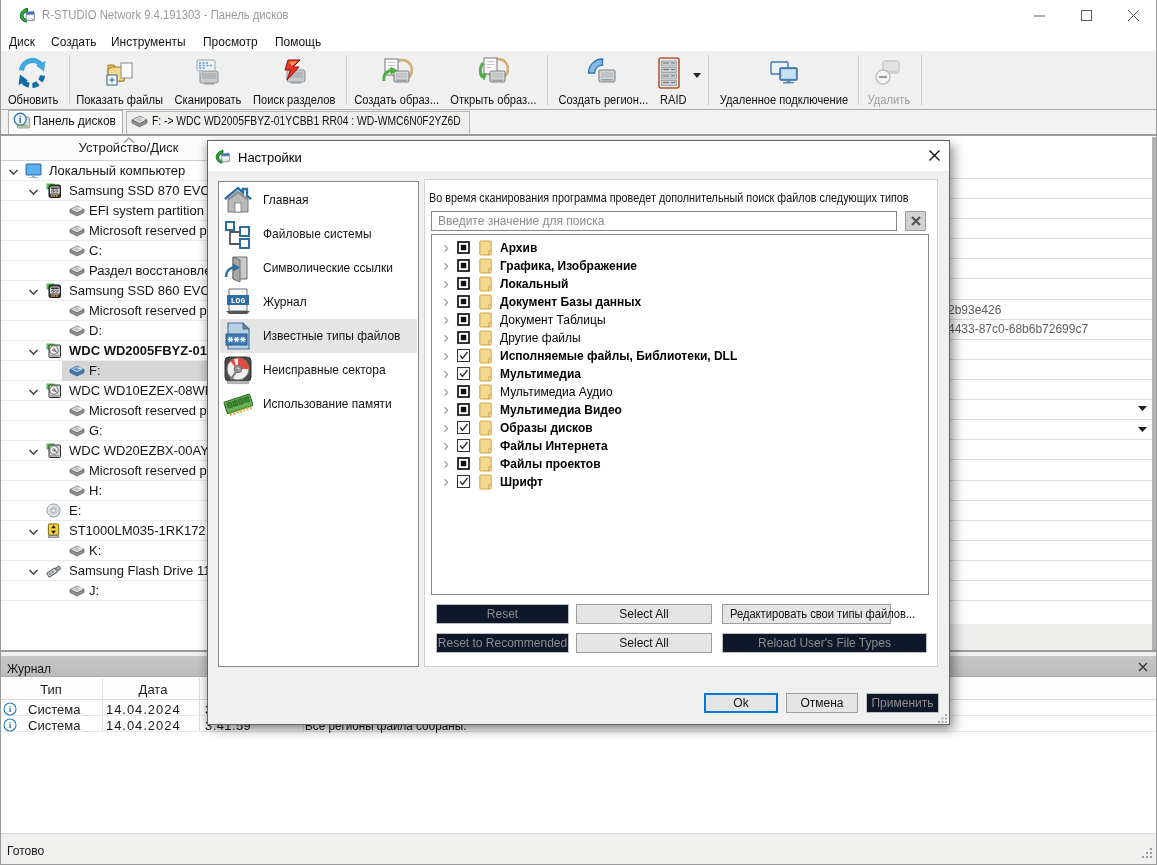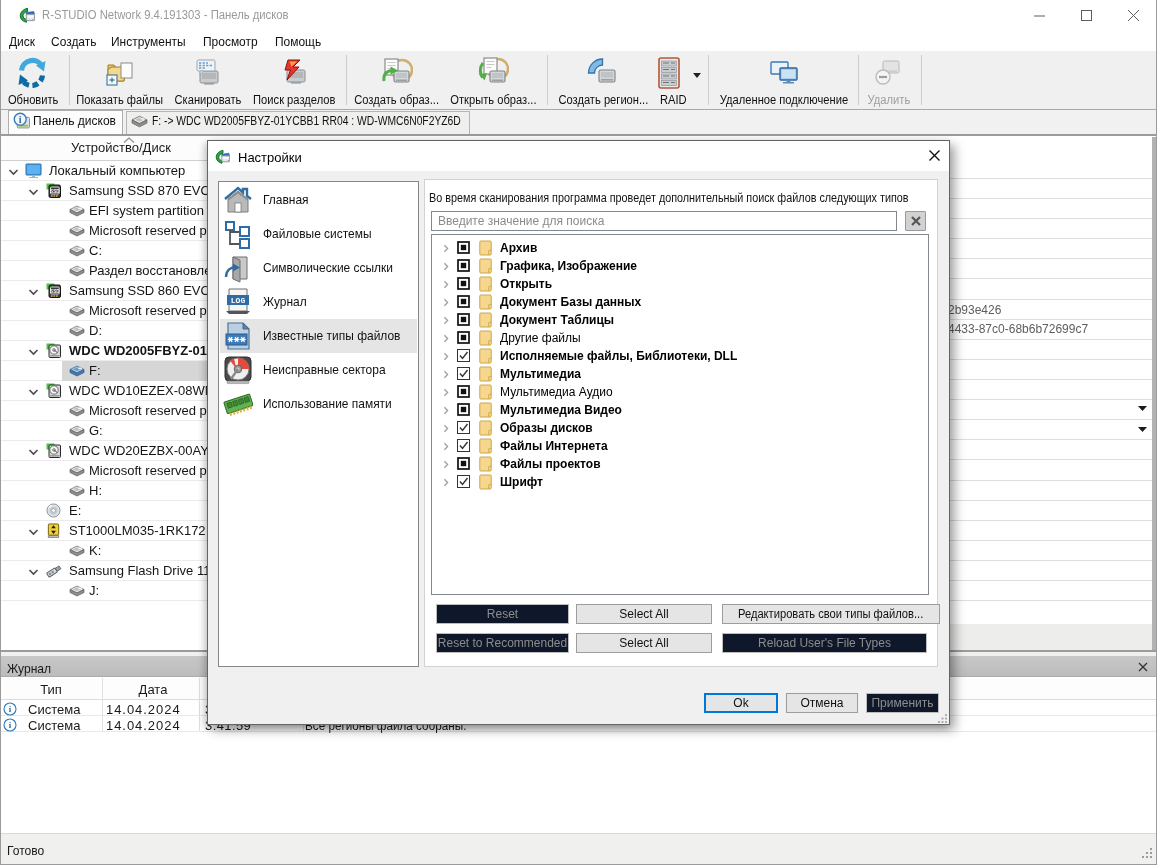--- a/index.html
+++ b/index.html
@@ -173,21 +173,21 @@
 <div class="abs" style="left:126px;top:111px;width:344px;height:23px;background:#efefee;border:1px solid #b5b5b5;border-bottom:none"></div>
 <svg class="abs" style="left:131px;top:115px;" width="17" height="13" viewBox="0 0 16 12">
     <path d="M1 4.5 L8 1 L15 4.5 L8 8 Z" fill="#e8e8e8" stroke="#5e5e5e" stroke-width="0.7"></path>
     <path d="M1 4.5 L8 8 L15 4.5 L15 7.5 L8 11 L1 7.5 Z" fill="#8f8f8f" stroke="#5e5e5e" stroke-width="0.7"></path>
     <path d="M4 4.3 L8 2.3 L12 4.3 L8 6.3 Z" fill="#c2c2c2"></path>
     <ellipse cx="11" cy="3.4" rx="2" ry="0.8" fill="#fdfdfd" opacity="0.85"></ellipse>
   </svg>
 <div class="abs" style="left:152px;top:114px;font-size:12px;color:#111"><span class="sx86">F: -&gt; WDC WD2005FBYZ-01YCBB1 RR04 : WD-WMC6N0F2YZ6D</span></div>
 <div id="main" class="abs"></div>
 <div id="treehead" class="abs"></div>
-<div class="abs" style="left:71px;top:140px;width:115px;text-align:left;font-size:13px;color:#1a1a1a">Устройство/Диск</div>
+<div class="abs" style="left:71px;top:140px;width:115px;text-align:center;font-size:13px;color:#1a1a1a">Устройство/Диск</div>
 <svg class="abs" style="left:123px;top:137px;" width="12" height="6" viewBox="0 0 12 6">
     <path d="M1 5.5 L6 1 L11 5.5" fill="none" stroke="#8f8f8f" stroke-width="1.2"></path>
   </svg>
 <div class="trow" style="top:161px"></div>
 <svg class="abs" style="left:8px;top:167px;" width="11" height="10" viewBox="0 0 11 10">
     <path d="M1.5 3 L5.5 7 L9.5 3" fill="none" stroke="#4a4a4a" stroke-width="1.6"></path>
   </svg>
 <svg class="abs" style="left:25px;top:163px;" width="17" height="15" viewBox="0 0 17 15">
     <rect x="1" y="1" width="15" height="11" rx="0.5" fill="#4aa3e8" stroke="#2d6da3" stroke-width="1"></rect>
     <rect x="2.2" y="2.2" width="12.6" height="8.6" fill="#5cb2f2"></rect>
@@ -626,21 +626,21 @@
       <path d="M3 1.5 L7 5.5 L3 9.5" fill="none" stroke="#9f9f9f" stroke-width="1.6"></path>
     </svg>
 <svg class="abs" style="left:249px;top:136px;" width="13" height="13" viewBox="0 0 13 13">
       <rect x="1" y="1" width="11" height="11" fill="#fff" stroke="#111" stroke-width="1.7"></rect>
       <rect x="3.8" y="3.8" width="5.4" height="5.4" fill="#111"></rect>
     </svg>
 <svg class="abs" style="left:271px;top:135px;" width="13" height="16" viewBox="0 0 13 15.2">
       <rect x="0.8" y="0.6" width="11.4" height="14" rx="1" fill="#f5d88e" stroke="#cda54a" stroke-width="1"></rect>
       <path d="M12.2 10 L10.4 10 Q9.7 10 9.7 10.7 L9.7 14.6" fill="none" stroke="#cda54a" stroke-width="0.9"></path>
     </svg>
-<div class="abs" style="left:292px;top:136px;font-size:12px;font-weight:bold;color:#000;white-space:nowrap">Открыть</div>
+<div class="abs" style="left:292px;top:136px;font-size:12px;font-weight:bold;color:#000;white-space:nowrap">Локальный</div>
 <svg class="abs" style="left:234px;top:156px;" width="8" height="11" viewBox="0 0 10 11">
       <path d="M3 1.5 L7 5.5 L3 9.5" fill="none" stroke="#9f9f9f" stroke-width="1.6"></path>
     </svg>
 <svg class="abs" style="left:249px;top:154px;" width="13" height="13" viewBox="0 0 13 13">
       <rect x="1" y="1" width="11" height="11" fill="#fff" stroke="#111" stroke-width="1.7"></rect>
       <rect x="3.8" y="3.8" width="5.4" height="5.4" fill="#111"></rect>
     </svg>
 <svg class="abs" style="left:271px;top:153px;" width="13" height="16" viewBox="0 0 13 15.2">
       <rect x="0.8" y="0.6" width="11.4" height="14" rx="1" fill="#f5d88e" stroke="#cda54a" stroke-width="1"></rect>
       <path d="M12.2 10 L10.4 10 Q9.7 10 9.7 10.7 L9.7 14.6" fill="none" stroke="#cda54a" stroke-width="0.9"></path>
@@ -650,21 +650,21 @@
       <path d="M3 1.5 L7 5.5 L3 9.5" fill="none" stroke="#9f9f9f" stroke-width="1.6"></path>
     </svg>
 <svg class="abs" style="left:249px;top:172px;" width="13" height="13" viewBox="0 0 13 13">
       <rect x="1" y="1" width="11" height="11" fill="#fff" stroke="#111" stroke-width="1.7"></rect>
       <rect x="3.8" y="3.8" width="5.4" height="5.4" fill="#111"></rect>
     </svg>
 <svg class="abs" style="left:271px;top:171px;" width="13" height="16" viewBox="0 0 13 15.2">
       <rect x="0.8" y="0.6" width="11.4" height="14" rx="1" fill="#f5d88e" stroke="#cda54a" stroke-width="1"></rect>
       <path d="M12.2 10 L10.4 10 Q9.7 10 9.7 10.7 L9.7 14.6" fill="none" stroke="#cda54a" stroke-width="0.9"></path>
     </svg>
-<div class="abs" style="left:292px;top:172px;font-size:12px;font-weight:bold;color:#000;white-space:nowrap">Документ Таблицы</div>
+<div class="abs" style="left:292px;top:172px;font-size:12px;font-weight:normal;color:#000;white-space:nowrap">Документ Таблицы</div>
 <svg class="abs" style="left:234px;top:192px;" width="8" height="11" viewBox="0 0 10 11">
       <path d="M3 1.5 L7 5.5 L3 9.5" fill="none" stroke="#9f9f9f" stroke-width="1.6"></path>
     </svg>
 <svg class="abs" style="left:249px;top:190px;" width="13" height="13" viewBox="0 0 13 13">
       <rect x="1" y="1" width="11" height="11" fill="#fff" stroke="#111" stroke-width="1.7"></rect>
       <rect x="3.8" y="3.8" width="5.4" height="5.4" fill="#111"></rect>
     </svg>
 <svg class="abs" style="left:271px;top:189px;" width="13" height="16" viewBox="0 0 13 15.2">
       <rect x="0.8" y="0.6" width="11.4" height="14" rx="1" fill="#f5d88e" stroke="#cda54a" stroke-width="1"></rect>
       <path d="M12.2 10 L10.4 10 Q9.7 10 9.7 10.7 L9.7 14.6" fill="none" stroke="#cda54a" stroke-width="0.9"></path>
@@ -761,21 +761,21 @@
       <rect x="0.5" y="0.5" width="12" height="12" fill="#fff" stroke="#333" stroke-width="1"></rect>
       <path d="M3 6.5 L5.5 9.5 L10.5 3" fill="none" stroke="#333" stroke-width="1.4"></path>
     </svg>
 <svg class="abs" style="left:271px;top:333px;" width="13" height="16" viewBox="0 0 13 15.2">
       <rect x="0.8" y="0.6" width="11.4" height="14" rx="1" fill="#f5d88e" stroke="#cda54a" stroke-width="1"></rect>
       <path d="M12.2 10 L10.4 10 Q9.7 10 9.7 10.7 L9.7 14.6" fill="none" stroke="#cda54a" stroke-width="0.9"></path>
     </svg>
 <div class="abs" style="left:292px;top:334px;font-size:12px;font-weight:bold;color:#000;white-space:nowrap">Шрифт</div>
 <div class="btn dis" style="left:228px;top:463px;width:133px">Reset</div>
 <div class="btn" style="left:368px;top:463px;width:136px">Select All</div>
-<div class="btn" style="left:514px;top:463px;width:218px"><span class="sx93c">Редактировать свои типы файлов...</span></div>
+<div class="btn" style="left:514px;top:463px;width:169px"><span class="sx93c">Редактировать свои типы файлов...</span></div>
 <div class="btn dis" style="left:228px;top:492px;width:133px">Reset to Recommended</div>
 <div class="btn" style="left:368px;top:492px;width:136px">Select All</div>
 <div class="btn dis" style="left:514px;top:492px;width:205px">Reload User's File Types</div>
 <div class="btn" style="left:496px;top:552px;width:74px;border:2px solid #0078d7;line-height:16px">Ok</div>
 <div class="btn" style="left:578px;top:552px;width:72px">Отмена</div>
 <div class="btn dis" style="left:658px;top:552px;width:73px">Применить</div>
 <svg class="abs" style="left:730px;top:573px;" width="10" height="10" viewBox="0 0 10 10">
       <g fill="#b0b0b0">
         <rect x="7" y="0" width="2" height="2"></rect>
         <rect x="3.5" y="3.5" width="2" height="2"></rect>

